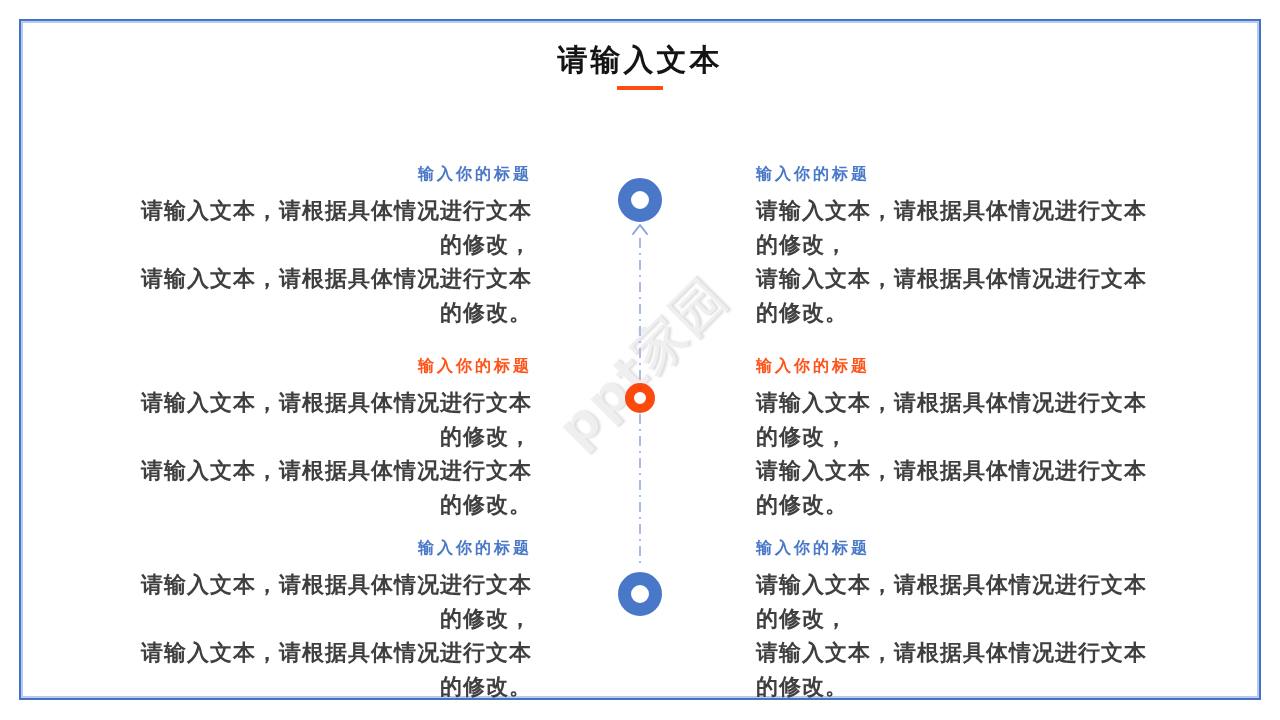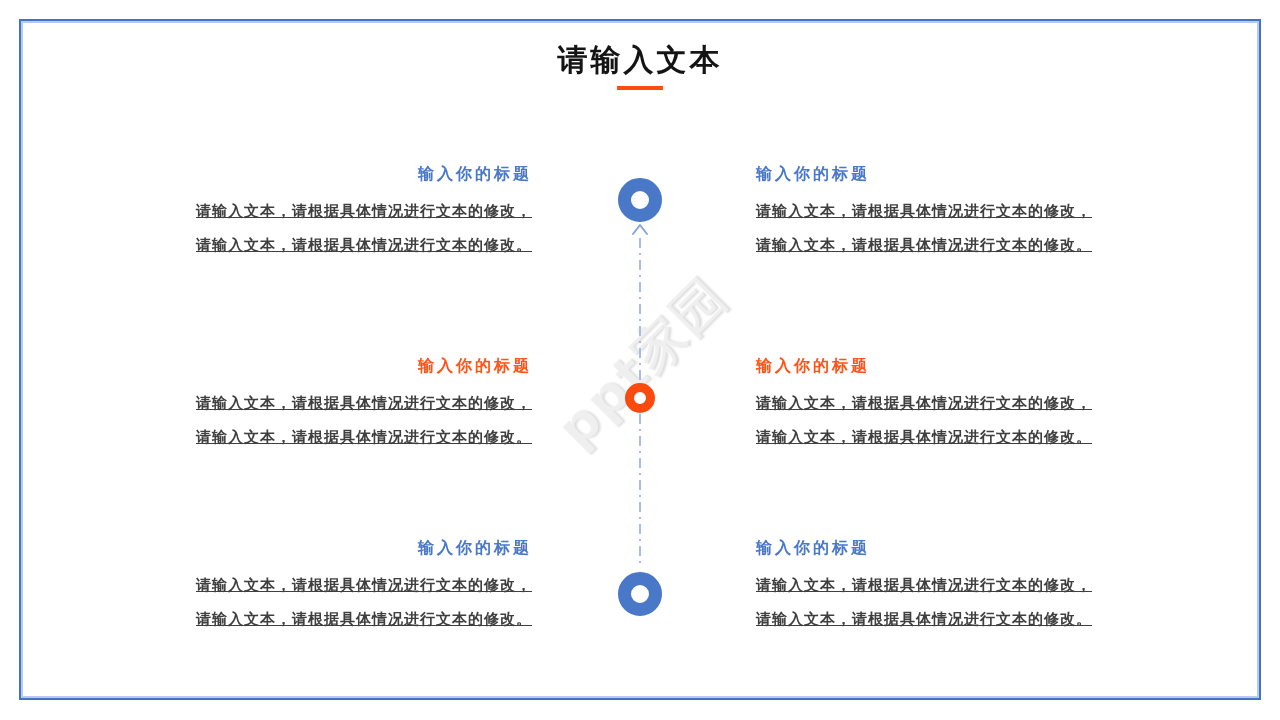--- a/index.html
+++ b/index.html
@@ -38,21 +38,21 @@
   .block{position:absolute;width:392px;}
   .block.left{left:140px;text-align:right;}
   .block.right{left:756px;text-align:left;}
   .row1{top:158px;} .row2{top:350px;} .row3{top:532px;}
   .block-title{
     margin:0 0 4px 0;font-size:16px;font-weight:bold;letter-spacing:3px;line-height:32px;
   }
   .block-title.blue{color:#4a78c8;}
   .block-title.orange{color:#ff5318;}
   .block-line{
-    margin:0;font-size:15px;line-height:34px;color:#3f3f3f;letter-spacing:1px;font-weight:bold;text-decoration:underline;
+    margin:0;font-size:22px;line-height:34px;color:#3f3f3f;letter-spacing:1px;font-weight:bold;
   }
 </style>
 </head>
 <body>
 
 <div class="slide">
   <div class="frame"></div>
 
   <div class="watermark">ppt家园</div>
 

